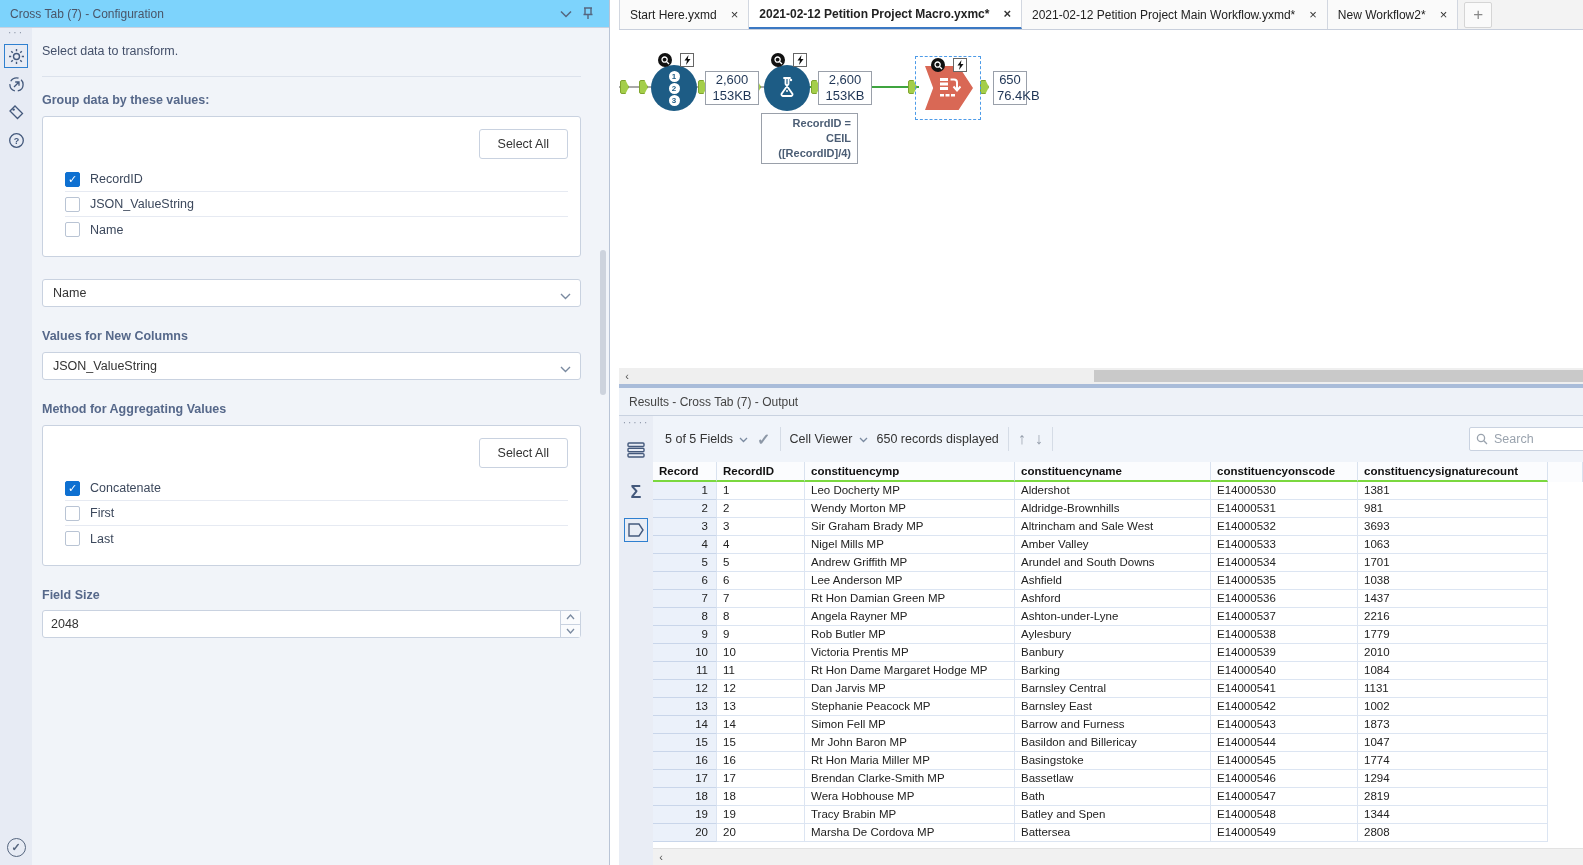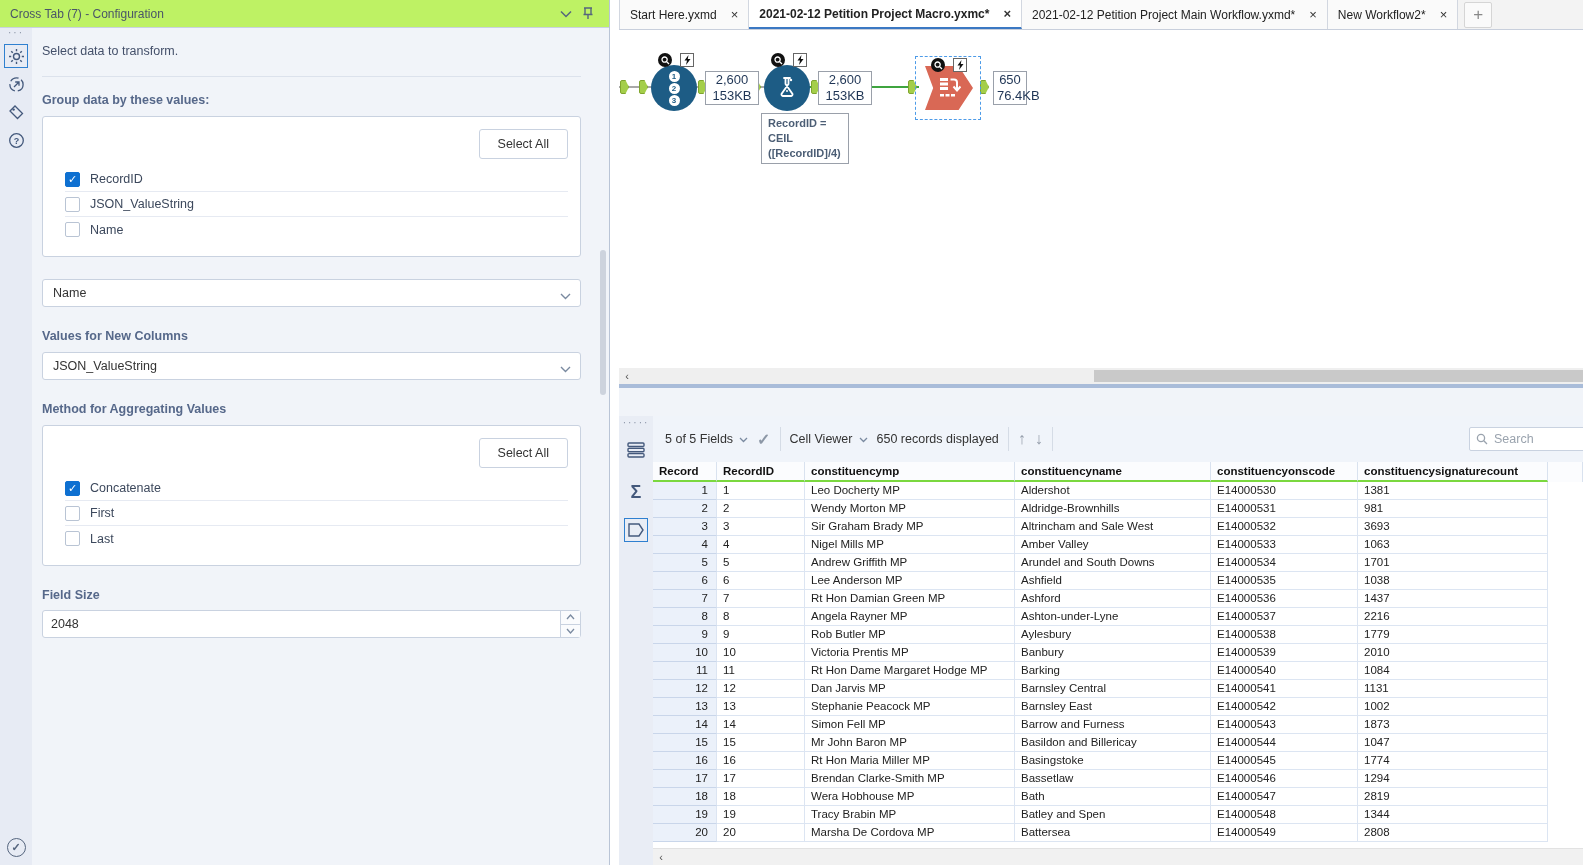--- a/index.html
+++ b/index.html
@@ -2,21 +2,21 @@
 <html><head>
 <meta charset="utf-8">
 <style>
   * { margin:0; padding:0; box-sizing:border-box; }
   html,body { width:1583px; height:865px; overflow:hidden; }
   body { font-family:"Liberation Sans", sans-serif; background:#fff; color:#333; }
   .app { position:relative; width:1583px; height:865px; overflow:hidden; background:#fff; }
 
   
   .left-panel { position:absolute; left:0; top:0; width:610px; height:865px; background:#F1F4F9; border-right:1px solid #B9C4D6; }
-  .lp-header { position:absolute; left:0; top:0; right:0; height:28px; background:#bef264; border-bottom:1px solid #C9D2E0; display:flex; align-items:center; padding:0 10px; }
+  .lp-header { position:absolute; left:0; top:0; right:0; height:28px; background:#7dd3fc; border-bottom:1px solid #C9D2E0; display:flex; align-items:center; padding:0 10px; }
   .lp-title { flex:1; font-size:12px; color:#4A5568; }
   .hdr-ic { width:22px; height:22px; display:flex; align-items:center; justify-content:center; color:#55657E; }
   .lp-strip { position:absolute; left:0; top:28px; bottom:0; width:32px; background:#E7EBF4; }
   .strip-dots { text-align:center; color:#8A93A6; font-size:10px; letter-spacing:2px; height:12px; line-height:10px; }
   .strip-ic { width:24px; height:24px; margin:4px auto; display:flex; align-items:center; justify-content:center; color:#44597C; font-size:16px; }
   .strip-ic.sel { border:1px solid #2F80D0; }
   .strip-ic svg { display:block; }
   .lp-check-done { position:absolute; left:4px; bottom:6px; width:24px; height:24px; display:flex; align-items:center; justify-content:center; }
   .circ { width:19px; height:19px; border:1.5px solid #55657E; border-radius:50%; display:flex; align-items:center; justify-content:center; font-size:11px; color:#55657E; font-weight:bold; }
   .lp-main { position:absolute; left:32px; top:28px; right:14px; bottom:0; padding:16px 14px 0 10px; overflow:hidden; }
@@ -306,21 +306,21 @@
         <svg width="26" height="26" viewBox="0 0 26 26">
           <path d="M10 4 H16 M11.5 4 V10 L18.5 20 A1.6 1.6 0 0 1 17.2 22 H8.8 A1.6 1.6 0 0 1 7.5 20 L14.5 10 V4" fill="none" stroke="#fff" stroke-width="1.8" stroke-linecap="round" transform="translate(0,-1)"></path>
           <circle cx="17" cy="5" r="1.2" fill="#fff"></circle>
             <circle cx="13" cy="16" r="1" fill="#fff"></circle>
         </svg>
       </div>
       <div class="count-label" style="left:199px; top:41px; width:54px;">
         <div>2,600</div>
         <div>153KB</div>
       </div>
-      <div class="annotation" style="left:142px; top:83px; width:88px;">
+      <div class="annotation" style="left:142px; top:83px; width:97px;text-align:right;">
         <div>RecordID = CEIL</div>
         <div>([RecordID]/4)</div>
       </div>
 
       <div class="sel-box" style="left:296px; top:26px; width:66px; height:64px;"></div>
       <div class="badge-q" style="left:312px; top:28px;">
         <svg width="9" height="9" viewBox="0 0 9 9">
             <circle cx="3.6" cy="3.6" r="2.6" fill="none" stroke="#fff" stroke-width="1.3"></circle>
             <path d="M5.6 5.6 L8 8" stroke="#fff" stroke-width="1.3"></path>
           </svg>
@@ -348,20 +348,23 @@
       </div>
     </div>
 
     <div class="canvas-hscroll">
       <span class="hs-arrow">‹</span>
       <span class="thumb"></span>
     </div>
     <div class="splitter"></div>
 
     <div class="results">
+      <div class="res-header">
+        <span>Results - Cross Tab (7) - Output</span>
+      </div>
       <div class="res-body">
         <div class="res-strip">
           <div class="strip-dots">·····</div>
           <div class="strip-ic" style="margin-top:8px;">
             <svg width="18" height="16" viewBox="0 0 18 16">
                 <rect x="1" y="1" width="16" height="3.4" rx="1" fill="none" stroke="#44597C" stroke-width="1.4"></rect>
                 <rect x="1" y="6.3" width="16" height="3.4" rx="1" fill="none" stroke="#44597C" stroke-width="1.4"></rect>
                 <rect x="1" y="11.6" width="16" height="3.4" rx="1" fill="none" stroke="#44597C" stroke-width="1.4"></rect>
               </svg>
           </div>

